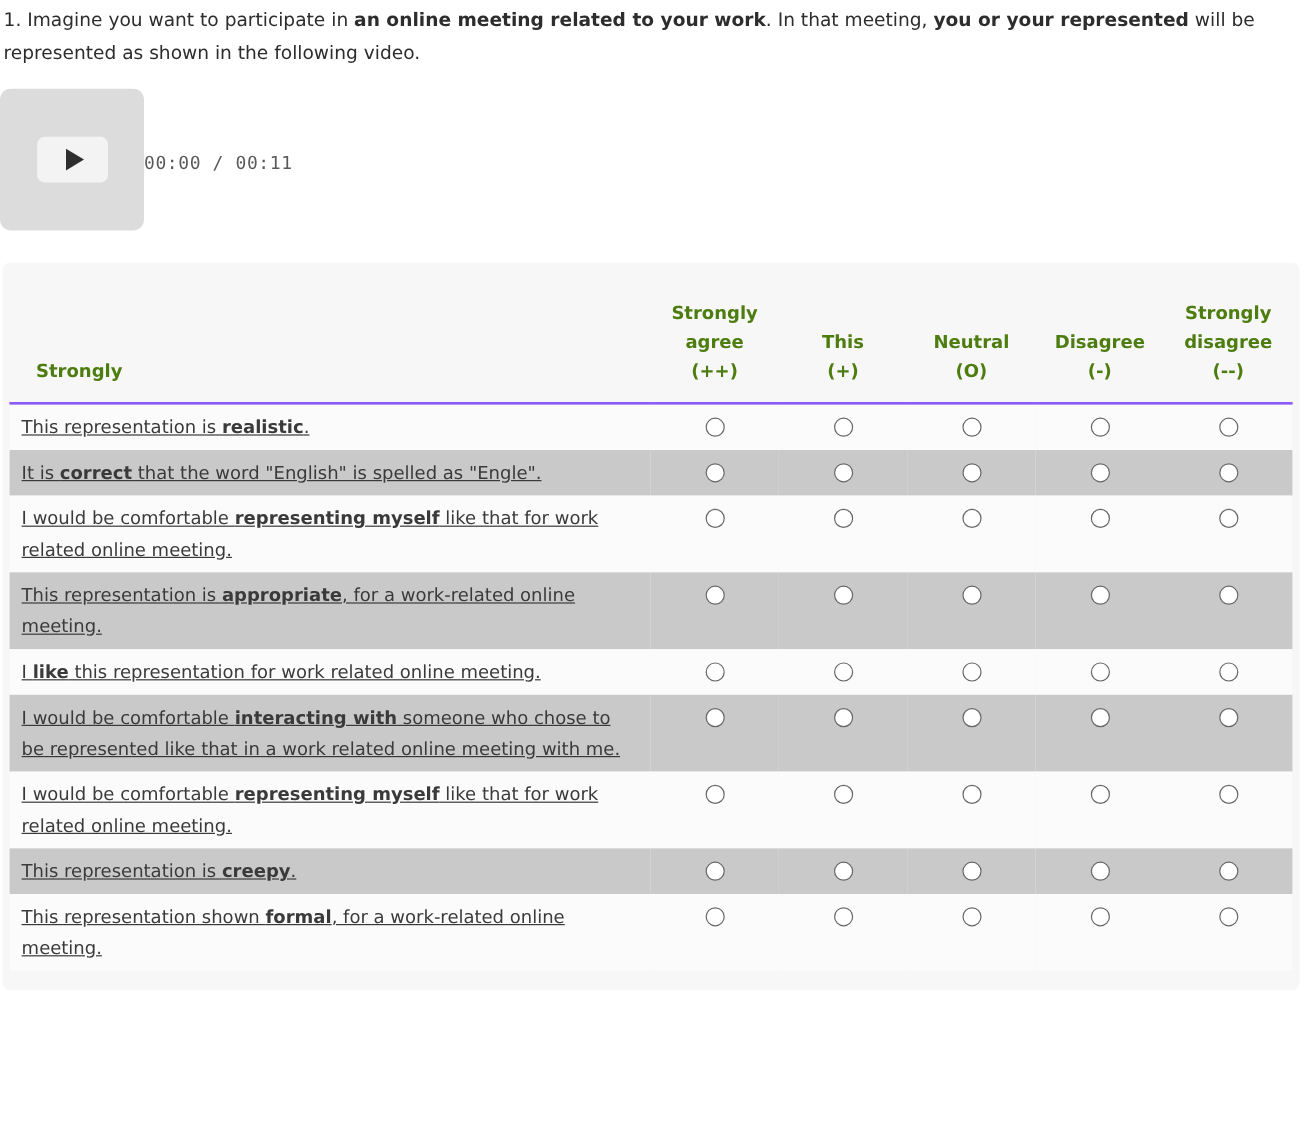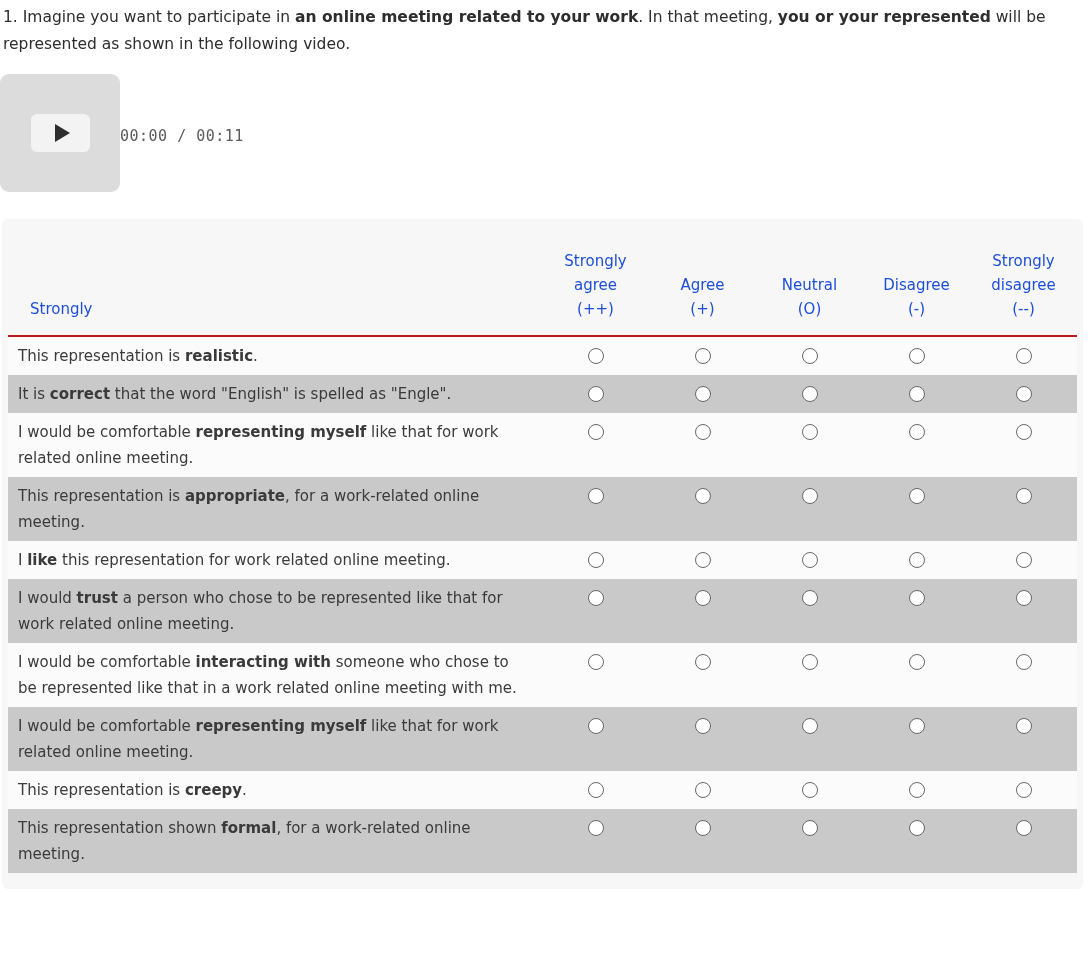--- a/index.html
+++ b/index.html
@@ -63,36 +63,37 @@
   table.likert {
     width: 100%;
     border-collapse: collapse;
     table-layout: fixed;
   }
   col.c-opt { width: 107px; }
 
   thead th {
     vertical-align: bottom;
     padding: 30px 4px 14px 4px;
-    font-weight: normal;
+    font-weight: bold;
     font-size: 15px;
     line-height: 24px;
-    color: #1d4ed8;
+    color: #4d7c0f;
     text-align: center;
-    border-bottom: 2px solid #b91c1c;
+    border-bottom: 2px solid #8b5cf6;
   }
   th.statement-h { text-align: left; padding-left: 22px; }
   .opt-label { max-width: 76px; margin: 0 auto; }
   .opt-code  { }
 
   tbody td {
     vertical-align: top;
     font-size: 15px;
     line-height: 26px;
     color: #3a3a3a;
+    text-decoration: underline;
   }
   tbody tr:nth-child(odd)  { background: #fbfbfb; }
   tbody tr:nth-child(even) { background: #c9c9c9; }
   td.stmt { padding: 6px 10px; }
   .stmt-inner { max-width: 505px; display: block; }
   td.opt { text-align: center; padding-top: 11px; }
 
   input[type="radio"].lk {
     -webkit-appearance: none;
     appearance: none;
@@ -132,21 +133,21 @@
         <col class="c-opt">
     </colgroup>
     <thead>
       <tr>
         <th class="statement-h">Strongly</th>
         <th>
           <div class="opt-label">Strongly agree</div>
           <div class="opt-code">(++)</div>
         </th>
         <th>
-          <div class="opt-label">Agree</div>
+          <div class="opt-label">This</div>
           <div class="opt-code">(+)</div>
         </th>
         <th>
           <div class="opt-label">Neutral</div>
           <div class="opt-code">(O)</div>
         </th>
         <th>
           <div class="opt-label">Disagree</div>
           <div class="opt-code">(-)</div>
         </th>
@@ -199,30 +200,20 @@
       </tr>
       <tr>
         <td class="stmt">
             <span class="stmt-inner"><span>I </span><b>like</b><span> this representation for work related online meeting.</span></span>
           </td>
         <td class="opt"><input type="radio" class="lk" name="r4" style=""></td>
         <td class="opt"><input type="radio" class="lk" name="r4" style=""></td>
         <td class="opt"><input type="radio" class="lk" name="r4" style=""></td>
         <td class="opt"><input type="radio" class="lk" name="r4" style=""></td>
         <td class="opt"><input type="radio" class="lk" name="r4" style=""></td>
-      </tr>
-      <tr>
-        <td class="stmt">
-            <span class="stmt-inner"><span>I would </span><b>trust</b><span> a person who chose to be represented like that for work related online meeting.</span></span>
-          </td>
-        <td class="opt"><input type="radio" class="lk" name="r5" style=""></td>
-        <td class="opt"><input type="radio" class="lk" name="r5" style=""></td>
-        <td class="opt"><input type="radio" class="lk" name="r5" style=""></td>
-        <td class="opt"><input type="radio" class="lk" name="r5" style=""></td>
-        <td class="opt"><input type="radio" class="lk" name="r5" style=""></td>
       </tr>
       <tr>
         <td class="stmt">
             <span class="stmt-inner"><span>I would be comfortable </span><b>interacting with</b><span> someone who chose to be represented like that in a work related online meeting with me.</span></span>
           </td>
         <td class="opt"><input type="radio" class="lk" name="r6" style=""></td>
         <td class="opt"><input type="radio" class="lk" name="r6" style=""></td>
         <td class="opt"><input type="radio" class="lk" name="r6" style=""></td>
         <td class="opt"><input type="radio" class="lk" name="r6" style=""></td>
         <td class="opt"><input type="radio" class="lk" name="r6" style=""></td>

